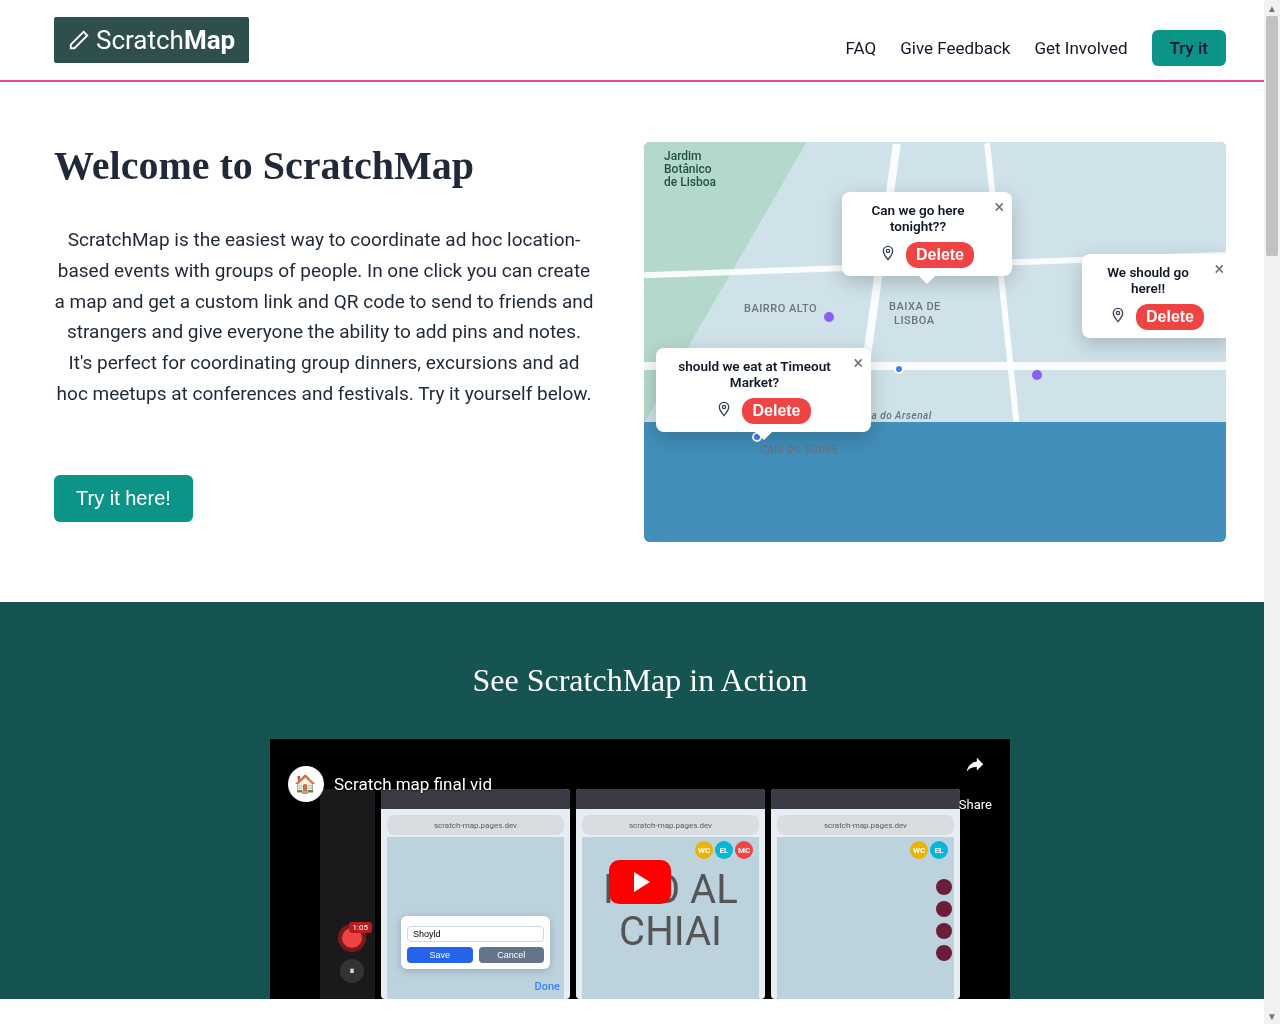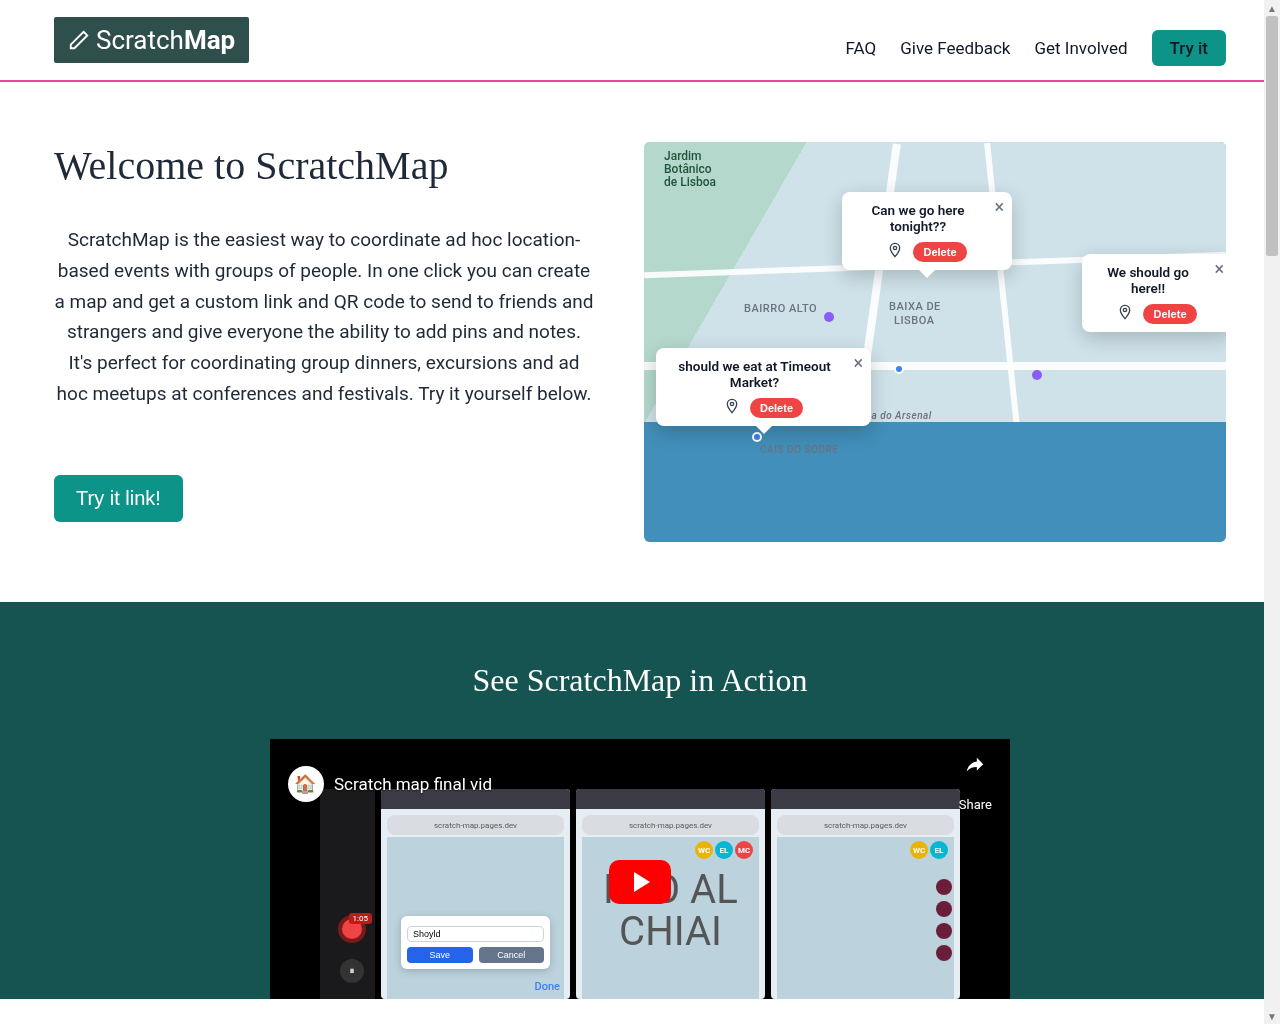--- a/index.html
+++ b/index.html
@@ -48,21 +48,21 @@
   
   .hero {
     display: flex;
     gap: 50px;
     padding: 60px 54px 60px 54px;
     align-items: flex-start;
   }
   .hero-left { flex: 1; max-width: 540px; }
   .hero-title {
     font-family: Georgia, 'Times New Roman', serif;
-    font-weight: 400;
+    font-weight: 700;
     font-size: 40px;
     margin-bottom: 36px;
   }
   .hero-desc {
     font-size: 19px;
     line-height: 1.62;
     color: #1f2937;
     margin-bottom: 65px;
     text-align: center;
   }
@@ -124,21 +124,21 @@
     position: absolute; top: 6px; right: 8px;
     color: #6b7280; font-size: 18px; cursor:pointer; line-height:1;
   }
   .popup .msg {
     font-size: 13.5px; font-weight: 600; color:#111827;
     padding-right: 18px; margin-bottom: 8px; text-align:center;
   }
   .popup .row { display:flex; align-items:center; justify-content:center; gap:10px; }
   .popup .pin-ico { color:#374151; font-size:16px; }
   .popup .del {
-    background:#ef4444; color:#fff; font-size:11px; font-weight:600;
+    background:#ef4444; color:#fff; font-size:16px; font-weight:600;
     padding: 4px 10px; border-radius: 12px; border:none; cursor:pointer;
   }
   
   .action {
     background: #155451;
     padding: 60px 0 0;
     text-align: center;
   }
   .action-title {
     color: #fff;
@@ -181,21 +181,21 @@
     flex:1; background:#e7eef3; position:relative; border-radius:4px; overflow:hidden;
   }
   .phone .bar { height:20px; background:#3b3b45; }
   .phone .addr { height:20px; margin:6px; background:#d9dde2; border-radius:8px; font-size:8px; display:flex; align-items:center; justify-content:center; color:#5a5a5a; }
   .phone .mapbody { position:absolute; top:48px; bottom:0; left:6px; right:6px; background:#bcd3de; }
   .phone .chips { position:absolute; top:52px; right:12px; display:flex; gap:2px; }
   .chip { width:18px; height:18px; border-radius:50%; font-size:8px; color:#fff; display:flex; align-items:center; justify-content:center; font-weight:700; }
   .phone-big-text { position:absolute; top:80px; left:0; right:0; text-align:center; color:#555; font-size:40px; font-weight:400; line-height:1.05; }
   .phone .dots-col { position:absolute; right:8px; top:90px; display:flex; flex-direction:column; gap:6px; }
   .phone .dots-col span { width:16px; height:16px; border-radius:50%; background:#6b1e3a; }
-  .rec { position:absolute; left:18px; bottom:16px; display:flex; flex-direction:column; align-items:center; gap:16px; }
+  .rec { position:absolute; left:18px; bottom:16px; display:flex; flex-direction:column; align-items:center; gap:7px; }
   .rec .circ { width:28px; height:28px; border-radius:50%; background:#ef4444; border:4px solid #7a1a1a; position:relative; }
   .rec .time { background:#b91c1c; color:#fff; font-size:8px; padding:1px 4px; border-radius:3px; position:absolute; top:-6px; right:-10px; }
   .rec .pause { width:24px; height:24px; border-radius:50%; background:#333; color:#fff; font-size:10px; display:flex; align-items:center; justify-content:center; }
   .phone-dialog { position:absolute; bottom:30px; left:20px; right:20px; background:#fff; border-radius:6px; padding:6px; box-shadow:0 2px 8px rgba(0,0,0,.2); }
   .phone-dialog input { width:100%; border:1px solid #cbd5e1; border-radius:4px; font-size:9px; padding:2px 5px; }
   .phone-dialog .btns { display:flex; gap:6px; margin-top:5px; }
   .phone-dialog .btns button { flex:1; font-size:9px; padding:3px; border:none; border-radius:4px; color:#fff; }
   .btn-save { background:#2563eb; }
   .btn-cancel { background:#64748b; }
   .phone .done { position:absolute; right:10px; bottom:6px; color:#3b82f6; font-size:11px; font-weight:500; }
@@ -220,21 +220,21 @@
     <a href="#">Give Feedback</a>
     <a href="#">Get Involved</a>
     <a href="#" class="try-btn">Try it</a>
   </nav>
 </header>
 
 <section class="hero">
   <div class="hero-left">
     <h1 class="hero-title">Welcome to ScratchMap</h1>
     <p class="hero-desc">ScratchMap is the easiest way to coordinate ad hoc location-based events with groups of people. In one click you can create a map and get a custom link and QR code to send to friends and strangers and give everyone the ability to add pins and notes. It's perfect for coordinating group dinners, excursions and ad hoc meetups at conferences and festivals. Try it yourself below.</p>
-    <button class="cta">Try it link!</button>
+    <button class="cta">Try it here!</button>
   </div>
 
   <div class="hero-map">
     <div class="map-bg"></div>
     <div class="road r1"></div>
       <div class="road r2"></div>
       <div class="road r3"></div>
       <div class="road r4"></div>
     <div class="map-water"></div>
     <div class="park-label" style="top:8px;left:20px;white-space:pre;">Jardim

